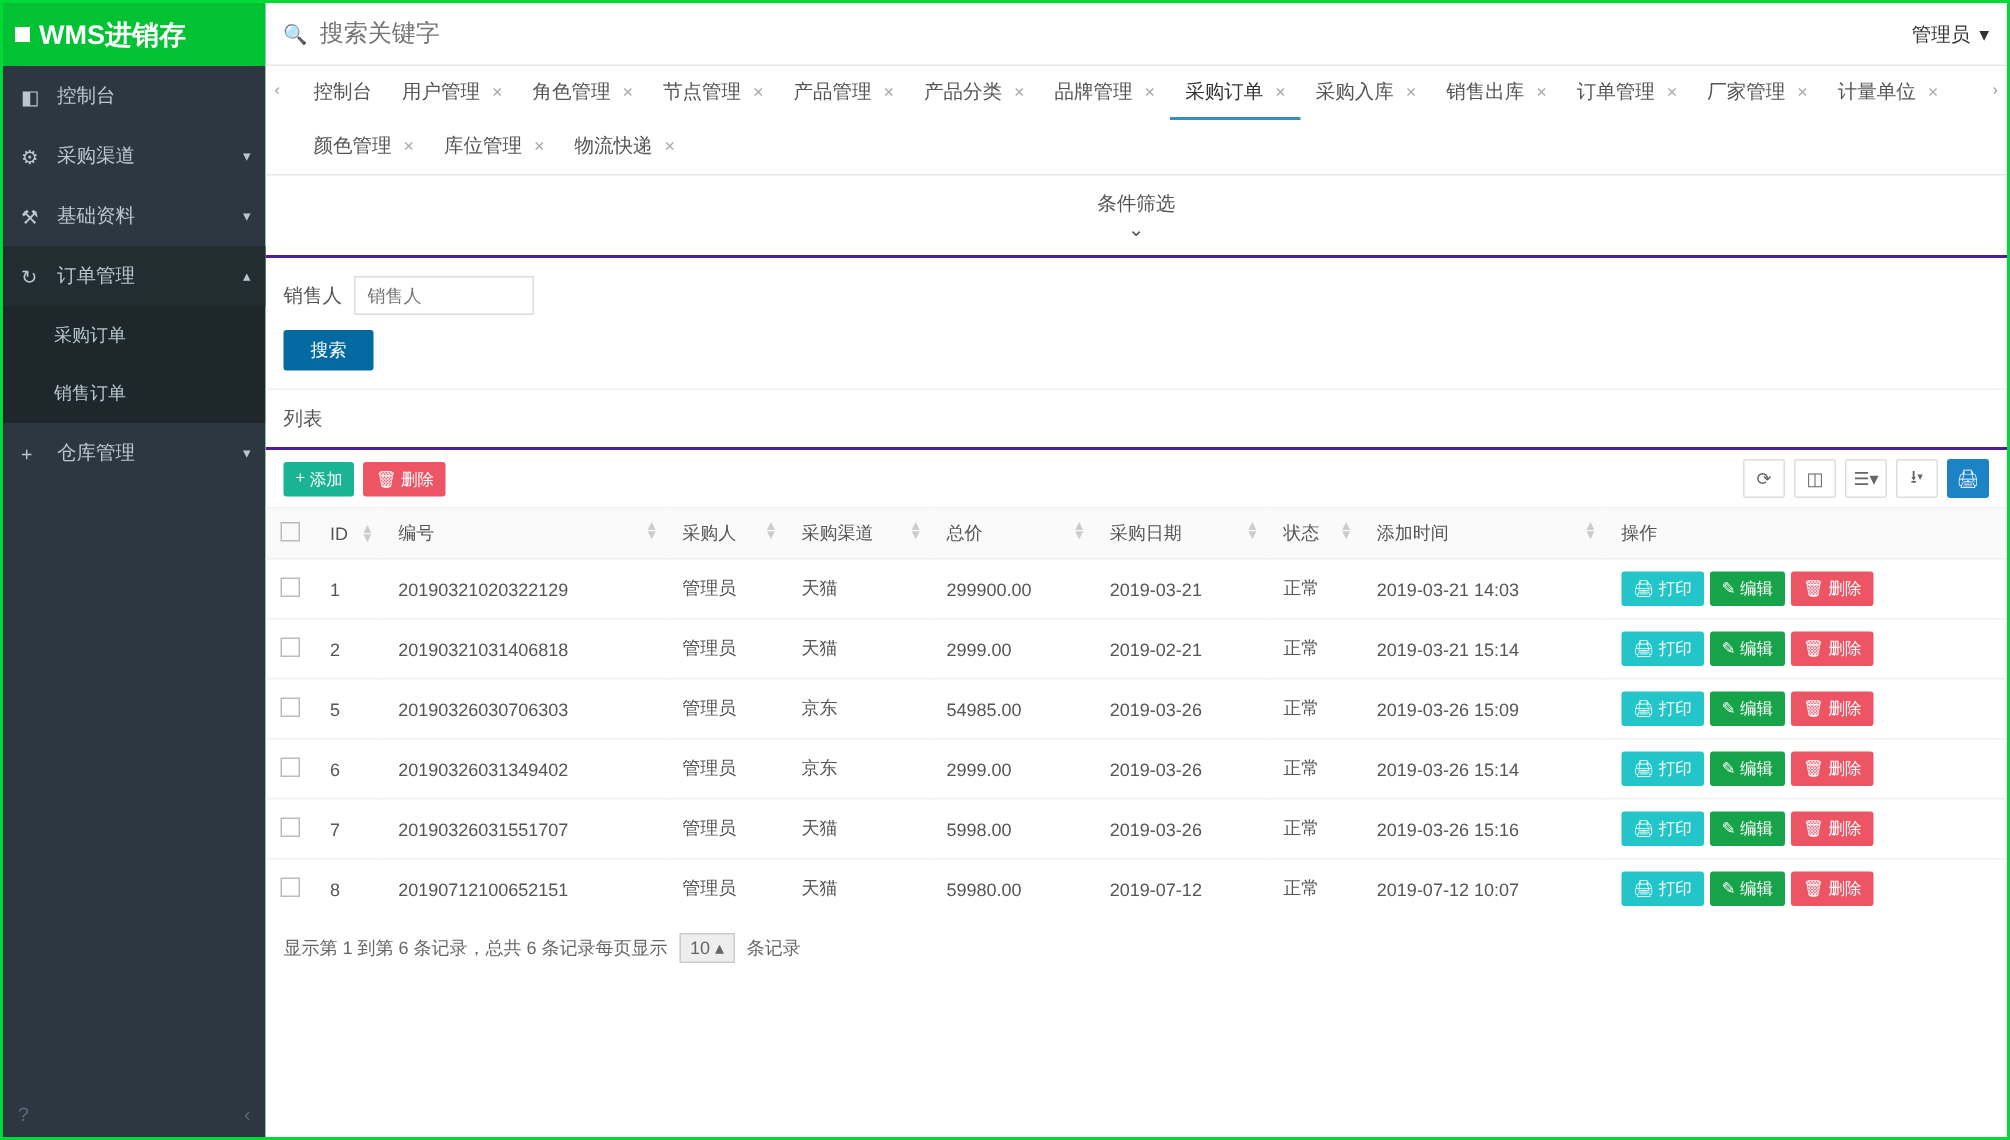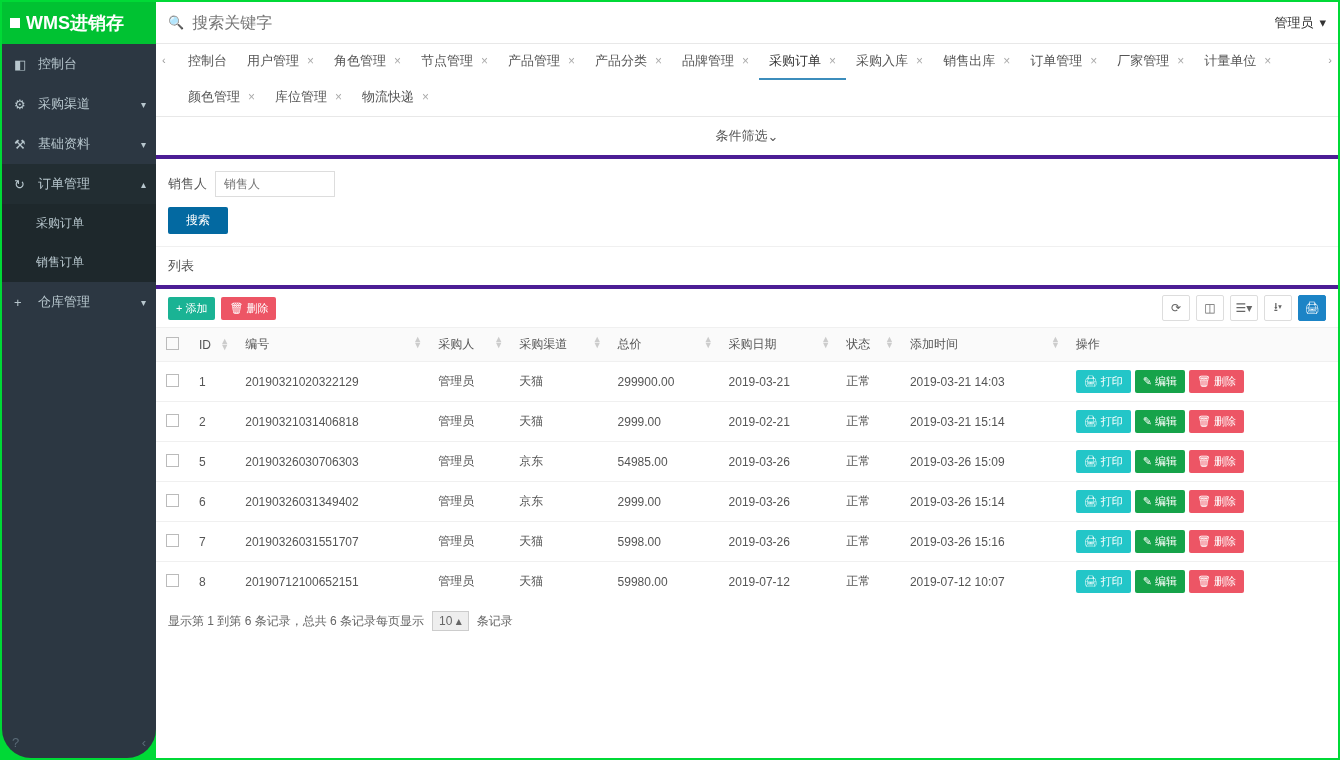--- a/index.html
+++ b/index.html
@@ -1,18 +1,18 @@
 <!DOCTYPE html>
 <html><head>
 <meta charset="utf-8">
 <style>
 * { margin: 0; padding: 0; box-sizing: border-box; font-family: "Microsoft YaHei", Arial, sans-serif; }
 body { background: #00d936; font-size: 13px; color: #333; overflow: hidden; }
 .app { display: flex; height: 760px; width: 1340px; background: #00d936; padding: 2px; }
-.sidebar { width: 154px; background: #2c3742; color: #fff; display: flex; flex-direction: column; border-radius: 29px; }
+.sidebar { width: 175px; background: #2c3742; color: #fff; display: flex; flex-direction: column; }
 .brand { background: #00c232; height: 42px; display: flex; align-items: center; padding: 0 8px; font-size: 18px; font-weight: bold; color: #fff; }
 .brand-sq { width: 10px; height: 10px; background: #fff; margin-right: 6px; }
 .nav { flex: 1; list-style: none; }
 .nav-item { display: flex; align-items: center; padding: 11px 12px; color: #b8c7ce; cursor: pointer; position: relative; font-size: 13px; }
 .nav-item.active { background: #222d32; }
 .nav-item .icn { width: 16px; margin-right: 8px; font-size: 13px; }
 .nav-item .arr { position: absolute; right: 10px; font-size: 10px; }
 .nav-sub { list-style: none; background: #1e282c; }
 .nav-sub .nav-item { padding-left: 34px; font-size: 12px; }
 .sidebar-foot { display: flex; justify-content: space-between; padding: 8px 10px; color: #5a6a77; }
@@ -27,34 +27,34 @@
 .tabs { border-bottom: 1px solid #e8e8e8; padding: 0 4px; display: flex; align-items: center; position: relative; }
 .tabs-scroll { flex: 1; display: flex; flex-wrap: wrap; padding: 0 18px; }
 .tab { padding: 8px 10px; display: flex; align-items: center; gap: 8px; color: #555; cursor: pointer; border-bottom: 2px solid transparent; font-size: 13px; }
 .tab.active { border-bottom: 2px solid #3c8dbc; color: #333; }
 .tab-x { color: #aaa; font-size: 12px; cursor: pointer; }
 .tabs .nav-chev { position: absolute; top: 6px; color: #999; cursor: pointer; padding: 4px; font-size: 11px; }
 .tabs .nav-chev.left { left: 2px; }
 .tabs .nav-chev.right { right: 2px; }
 
 .content { flex: 1; overflow: auto; }
-.panel-hd { padding: 10px 12px; border-bottom: 4px solid #4c1d95; display: flex; align-items: center; justify-content: center; color: #555; cursor: pointer; }
+.panel-hd { padding: 10px 12px; border-bottom: 2px solid #4c1d95; display: flex; align-items: center; justify-content: space-between; color: #555; cursor: pointer; flex-direction: column; }
 .filter-body { padding: 12px; border-bottom: 1px solid #f0f0f0; }
 .filter-row { display: flex; align-items: center; gap: 8px; margin-bottom: 10px; }
 .filter-row label { color: #555; font-size: 13px; }
 .filter-row input { border: 1px solid #ddd; padding: 5px 8px; font-size: 12px; width: 120px; }
 .btn { padding: 5px 18px; border: none; cursor: pointer; font-size: 12px; border-radius: 2px; display: inline-flex; align-items: center; gap: 3px; }
 .btn-success { background: #0369a1; color: #fff; }
 .btn-info { background: #1ab394; color: #fff; }
 .btn-danger { background: #ed5565; color: #fff; }
 .btn-warning { background: #23c6c8; color: #fff; }
 .btn-green2 { background: #16a34a; color: #fff; }
 .btn-sm { padding: 4px 8px; font-size: 11px; }
 
-.list-hd { padding: 10px 12px; color: #555; border-bottom: 4px solid #4c1d95; }
+.list-hd { padding: 10px 12px; color: #555; border-bottom: 2px solid #4c1d95; }
 .toolbar { display: flex; align-items: center; justify-content: space-between; padding: 6px 12px; }
 .toolbar-left { display: flex; gap: 6px; }
 .toolbar-right { display: flex; gap: 6px; }
 .tool-btn { width: 28px; height: 26px; border: 1px solid #ddd; background: #fff; display: flex; align-items: center; justify-content: center; cursor: pointer; color: #666; font-size: 12px; border-radius: 2px; }
 .tool-btn.primary { background: #1c84c6; color: #fff; border-color: #1c84c6; }
 
 table { width: 100%; border-collapse: collapse; }
 th, td { text-align: left; padding: 8px 10px; font-size: 12px; border-top: 1px solid #f0f0f0; }
 th { background: #fafafa; color: #555; font-weight: normal; position: relative; }
 th .sort { position: absolute; right: 6px; color: #ccc; font-size: 9px; line-height: 6px; }

